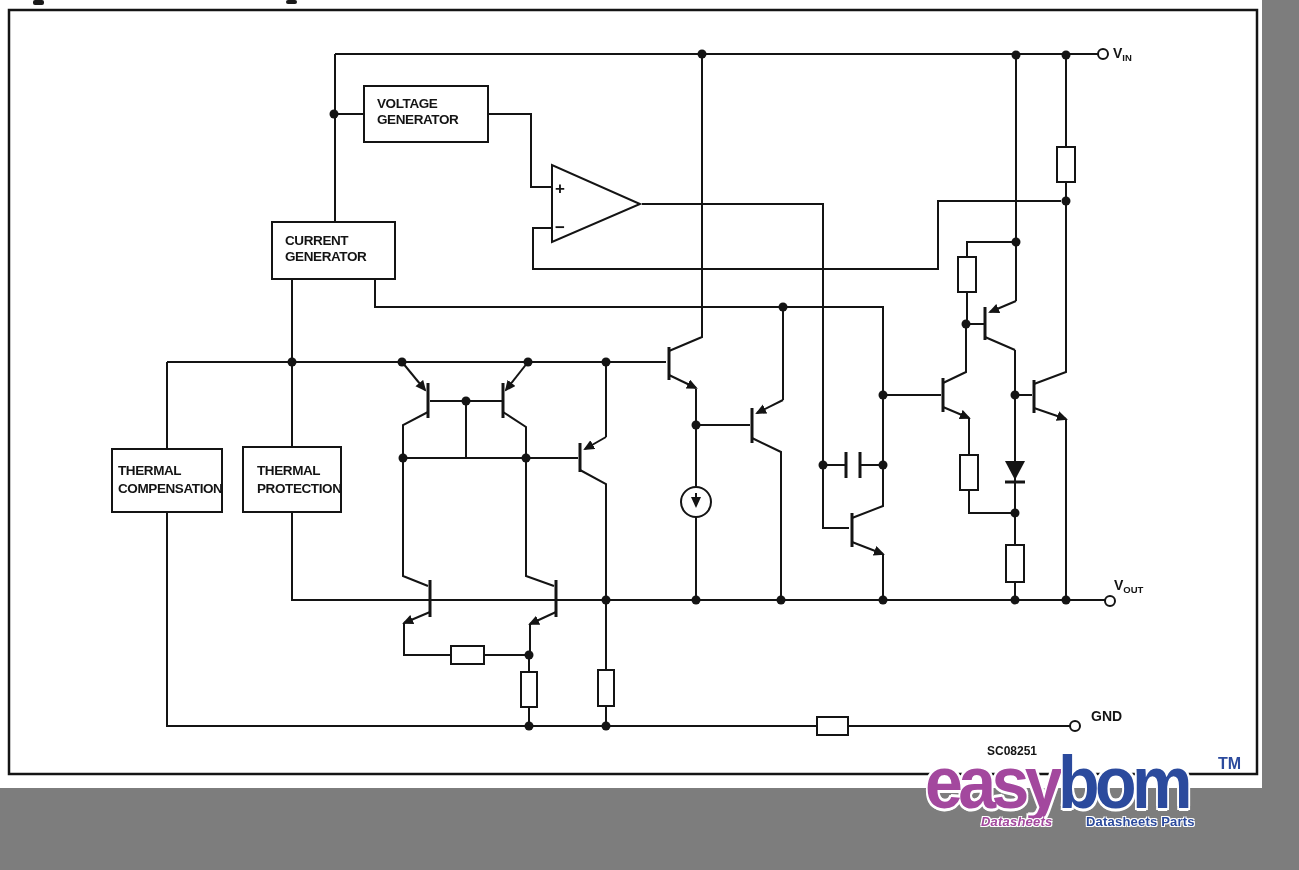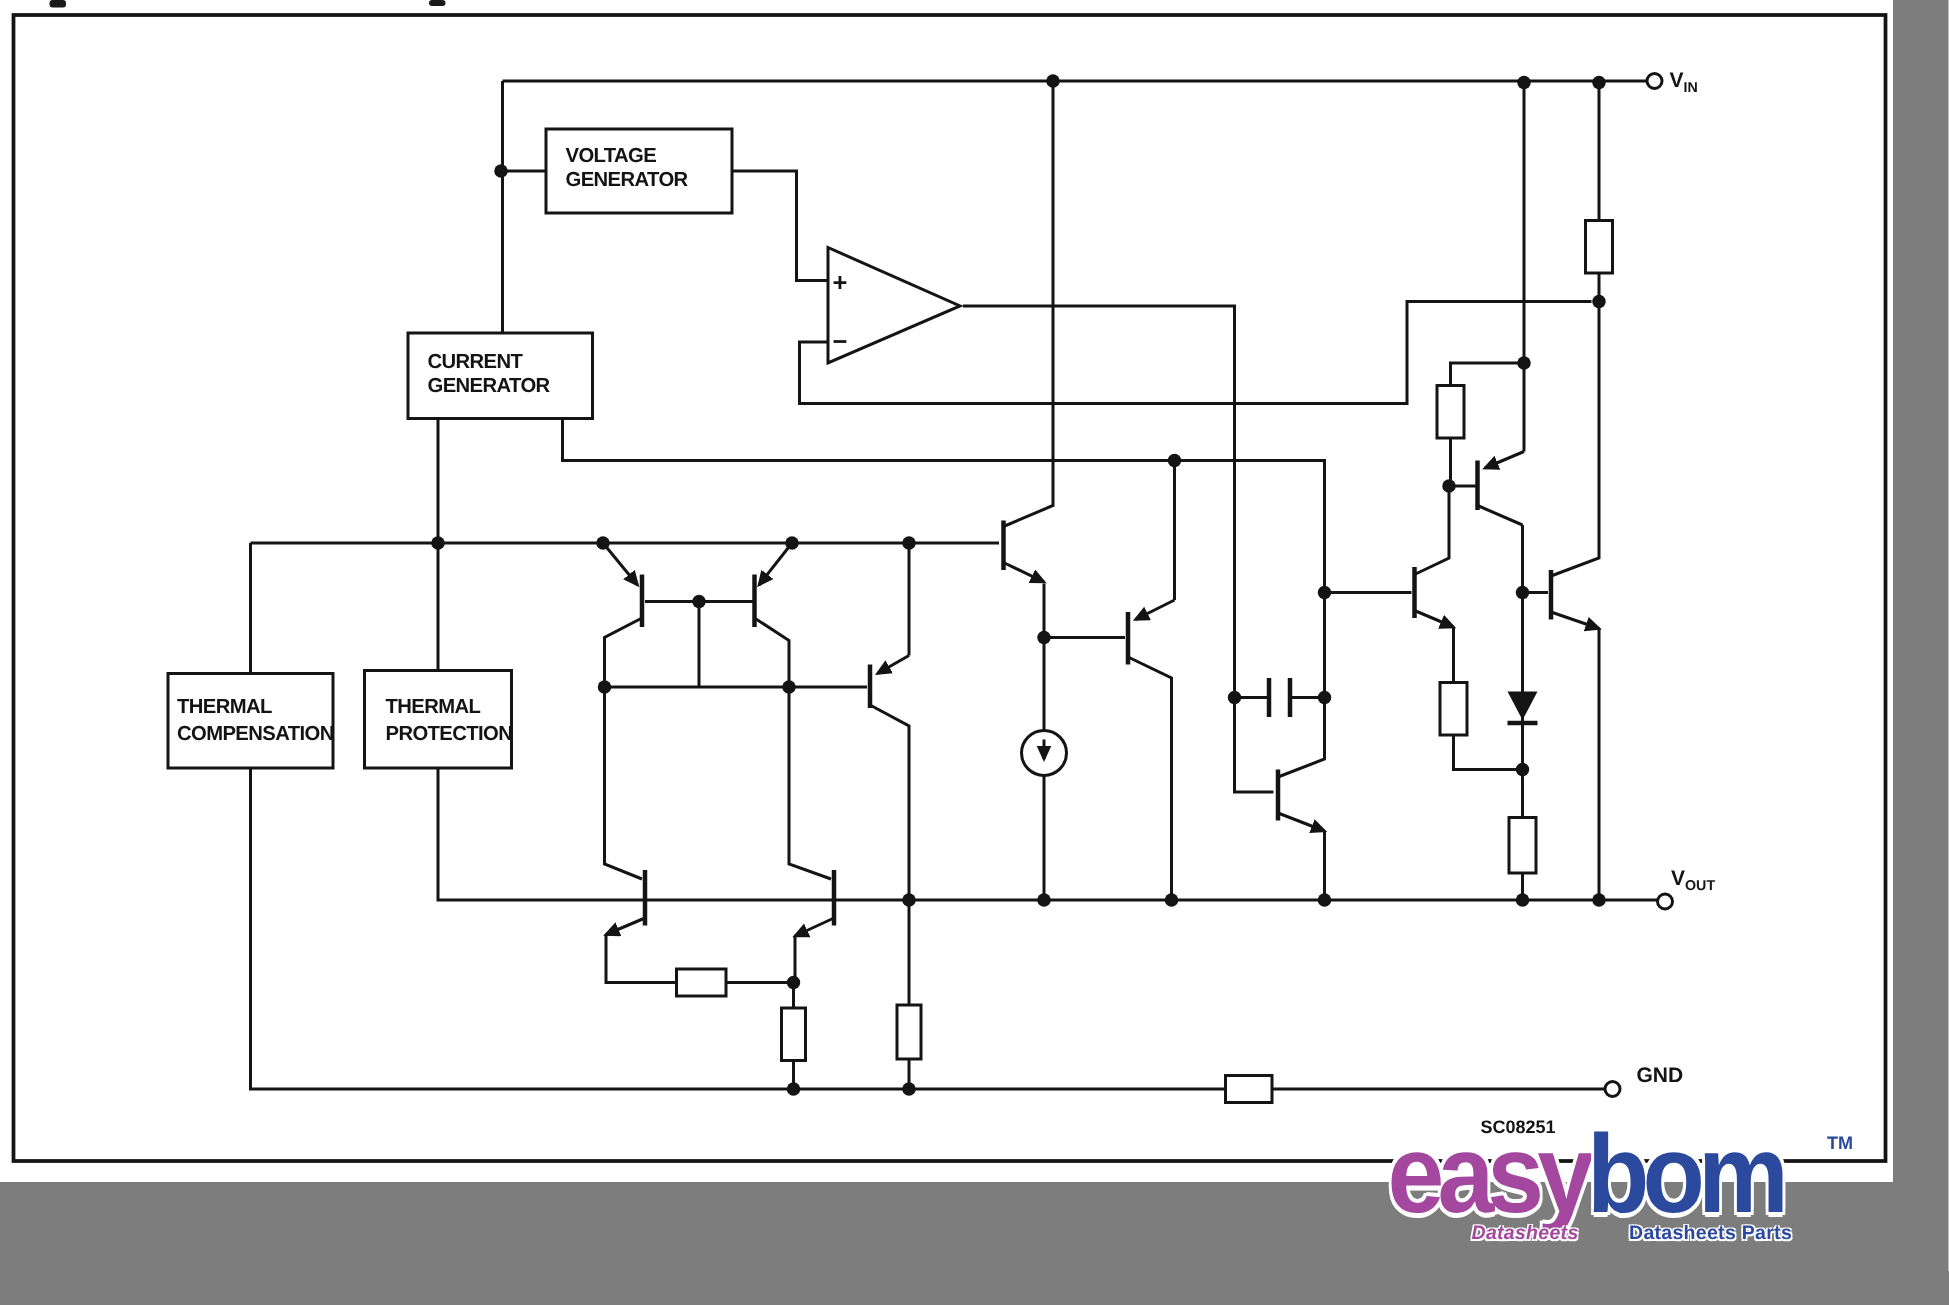--- a/index.html
+++ b/index.html
@@ -30,21 +30,21 @@
   .wm-big{
     position:absolute;left:925px;top:746px;z-index:5;
     font-weight:bold;font-size:74px;line-height:1.0;letter-spacing:-5px;
     transform:scaleX(0.92);transform-origin:left top;white-space:nowrap;
     text-shadow:2px 2px 0 #fff,-2px -2px 0 #fff,2px -2px 0 #fff,-2px 2px 0 #fff,0 3px 0 #fff,0 -3px 0 #fff;
   }
   .wm-easy{color:var(--watermark-easy);}
   .wm-bom{color:var(--watermark-bom);}
   .wm-tm{
     position:absolute;left:1218px;top:755px;z-index:5;
-    font-weight:bold;font-size:12px;color:var(--watermark-bom);
+    font-weight:bold;font-size:16px;color:var(--watermark-bom);
     text-shadow:1px 1px 0 #fff,-1px -1px 0 #fff;
   }
   .wm-tag{
     position:absolute;z-index:5;font-weight:bold;font-size:13px;letter-spacing:0.2px;
     text-shadow:1px 1px 0 #fff,-1px -1px 0 #fff,1px -1px 0 #fff,-1px 1px 0 #fff;
   }
   .wm-tag.left{left:981px;top:814px;color:var(--watermark-easy);font-style:italic;}
   .wm-tag.right{left:1086px;top:814px;color:var(--watermark-bom);}
 </style>
 </head>

